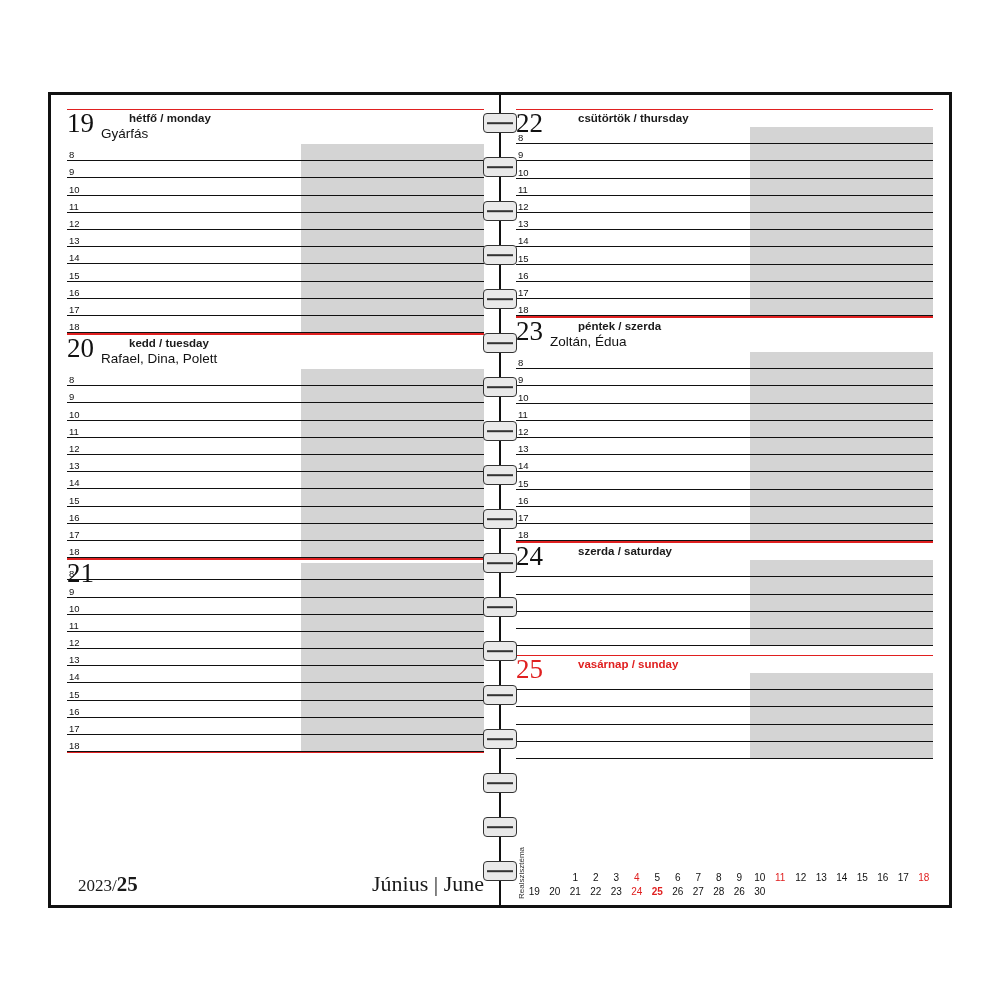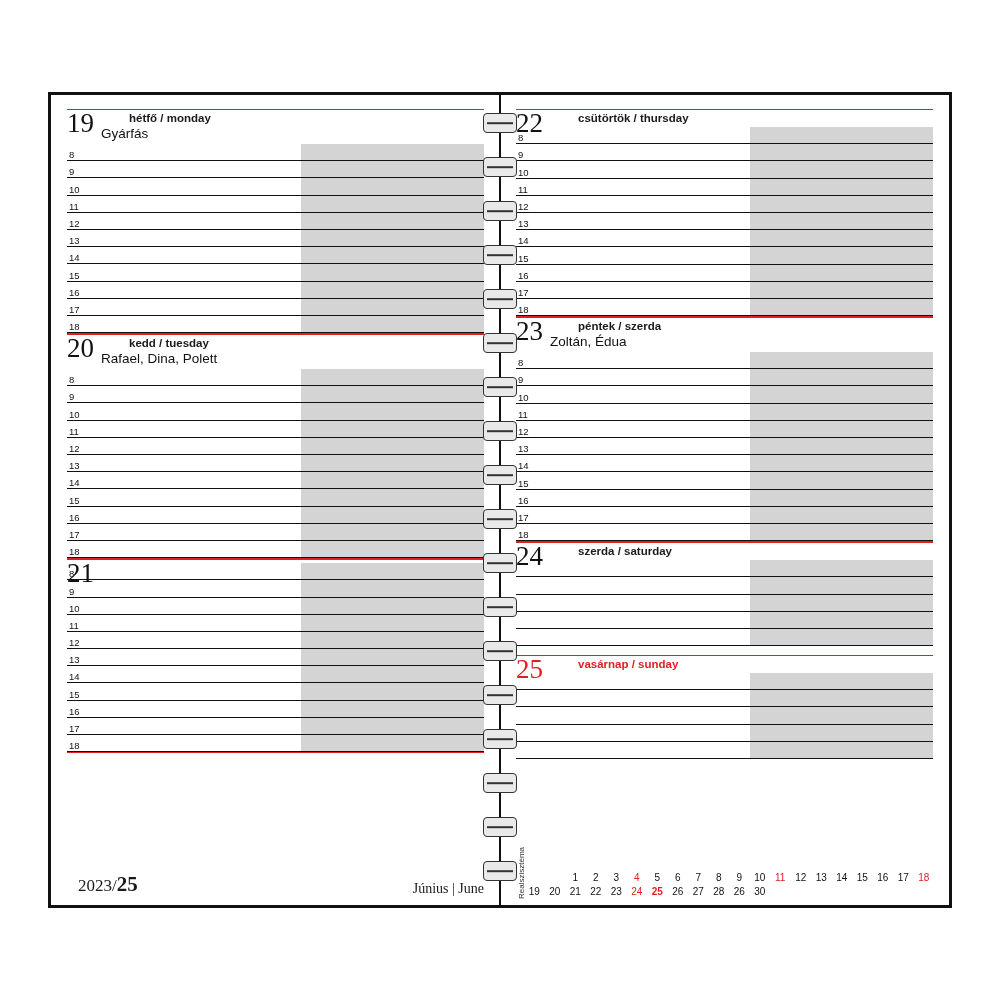--- a/index.html
+++ b/index.html
@@ -63,21 +63,21 @@
 
   .gap{height:9px;}
 
   
   .footer{
     position:absolute;left:16px;right:16px;bottom:8px;
     display:flex;align-items:flex-end;justify-content:space-between;margin-left:11px;
   }
   .year{font-family:"Liberation Serif",serif;font-size:17px;}
   .year b{font-size:21px;}
-  .month{font-family:"Liberation Serif",serif;font-size:14px;}
+  .month{font-family:"Liberation Serif",serif;font-size:22px;}
 
   
   .minical{
     position:absolute;left:16px;right:16px;bottom:6px;
     display:flex;align-items:flex-end;gap:8px;
   }
   .brand{
     font-size:8px;color:#333;transform:rotate(-90deg);transform-origin:left bottom;
     white-space:nowrap;width:12px;height:44px;position:relative;
   }

